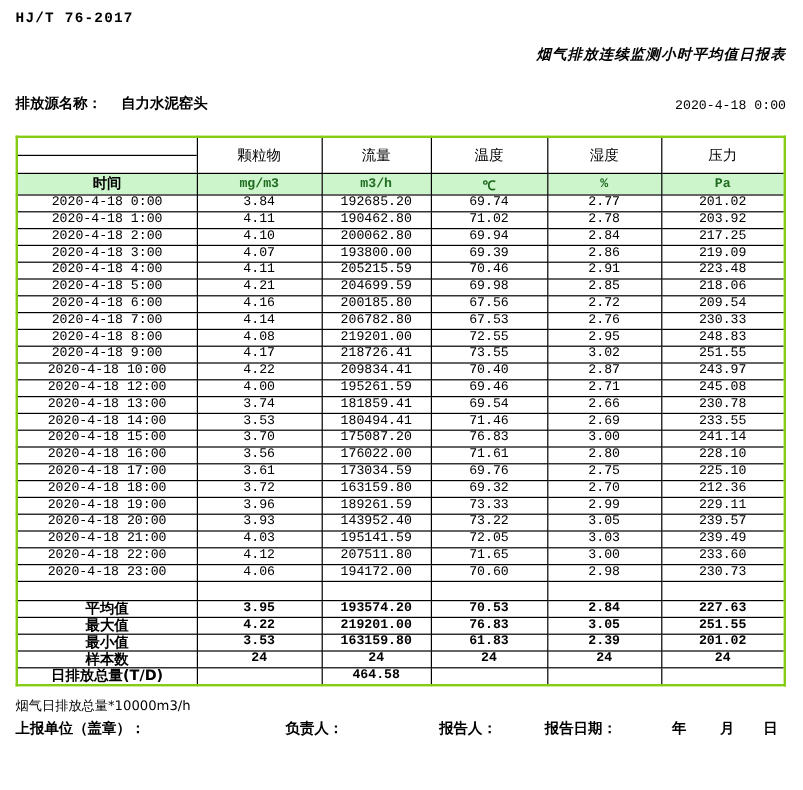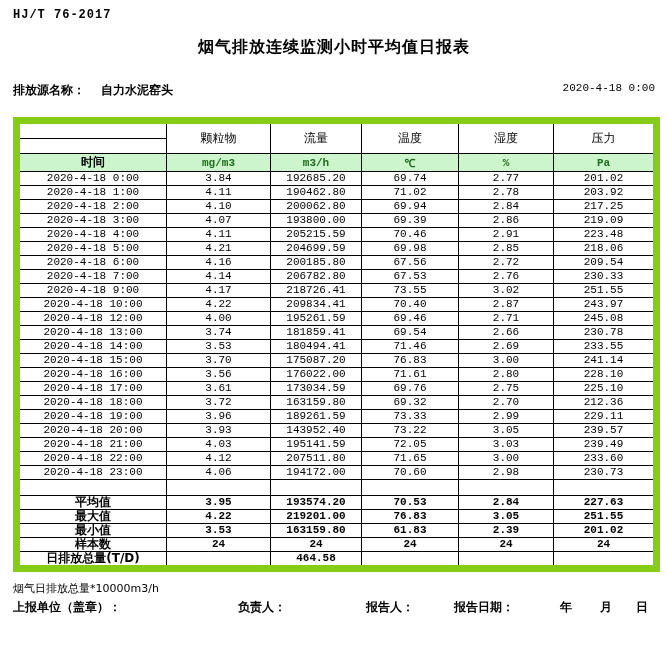--- a/index.html
+++ b/index.html
@@ -11,36 +11,36 @@
     width:669px;height:658px;overflow:hidden;
     font-family:"DejaVu Sans","Liberation Sans",sans-serif;color:#000;
     position:relative;
   }
   .page{padding:8px 14px 0 13px;}
   .standard-no{
     font-size:12px;font-weight:bold;letter-spacing:1px;
     font-family:"Liberation Mono","DejaVu Sans Mono",monospace;
   }
   .doc-title{
-    text-align:center;font-size:16px;font-weight:bold;
-    margin:15px 0 0 0;letter-spacing:1px;
+    text-align:right;font-size:12px;font-weight:bold;
+    margin:15px 0 0 0;letter-spacing:1px;font-style:italic;
   }
   .source-row{
-    display:flex;align-items:flex-start;margin-top:24px;font-size:12px;
+    display:flex;align-items:flex-end;margin-top:24px;font-size:12px;
   }
   .source-label{font-weight:bold;}
   .source-value{font-weight:bold;margin-left:16px;}
   .datetime{
     margin-left:auto;font-size:11px;font-weight:normal;
     font-family:"Liberation Mono","DejaVu Sans Mono",monospace;
   }
   table.report{
     border-collapse:collapse;table-layout:fixed;
     margin-top:18px;width:640px;
-    border:7px solid #84cc16;
+    border:2px solid #84cc16;
   }
   table.report th,table.report td{
     border:1px solid #000;padding:0;text-align:center;
     overflow:hidden;white-space:nowrap;
   }
   .head-row th{height:29px;font-size:12px;font-weight:normal;}
   .corner{vertical-align:top;padding:0;}
   .corner .half-top{height:14px;border-bottom:1px solid #000;}
   .unit-row th{
     background:var(--header_green);
@@ -182,20 +182,28 @@
         </tr>
         <tr class="data-row">
           <td class="time-cell">2020-4-18 7:00</td>
           <td class="num-cell">4.14</td>
           <td class="num-cell">206782.80</td>
           <td class="num-cell">67.53</td>
           <td class="num-cell">2.76</td>
           <td class="num-cell">230.33</td>
         </tr>
         <tr class="data-row">
+          <td class="time-cell">2020-4-18 8:00</td>
+          <td class="num-cell">4.08</td>
+          <td class="num-cell">219201.00</td>
+          <td class="num-cell">72.55</td>
+          <td class="num-cell">2.95</td>
+          <td class="num-cell">248.83</td>
+        </tr>
+        <tr class="data-row">
           <td class="time-cell">2020-4-18 9:00</td>
           <td class="num-cell">4.17</td>
           <td class="num-cell">218726.41</td>
           <td class="num-cell">73.55</td>
           <td class="num-cell">3.02</td>
           <td class="num-cell">251.55</td>
         </tr>
         <tr class="data-row">
           <td class="time-cell">2020-4-18 10:00</td>
           <td class="num-cell">4.22</td>

